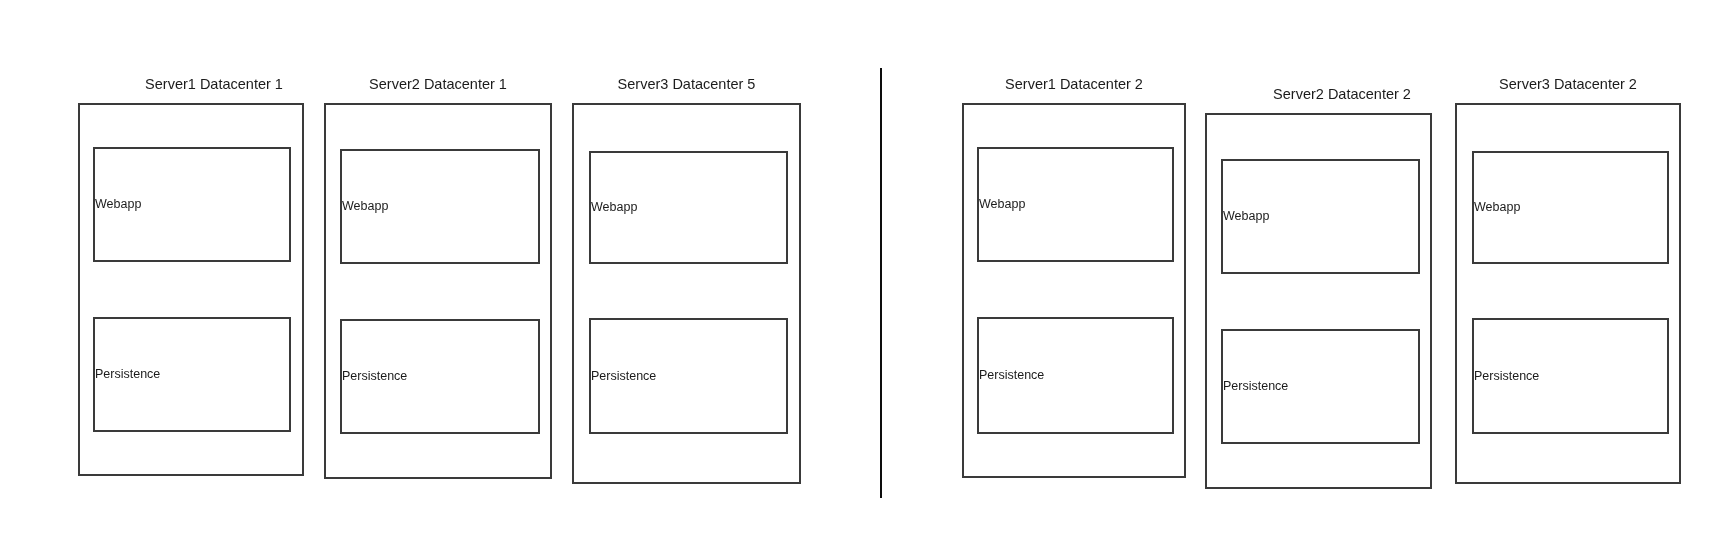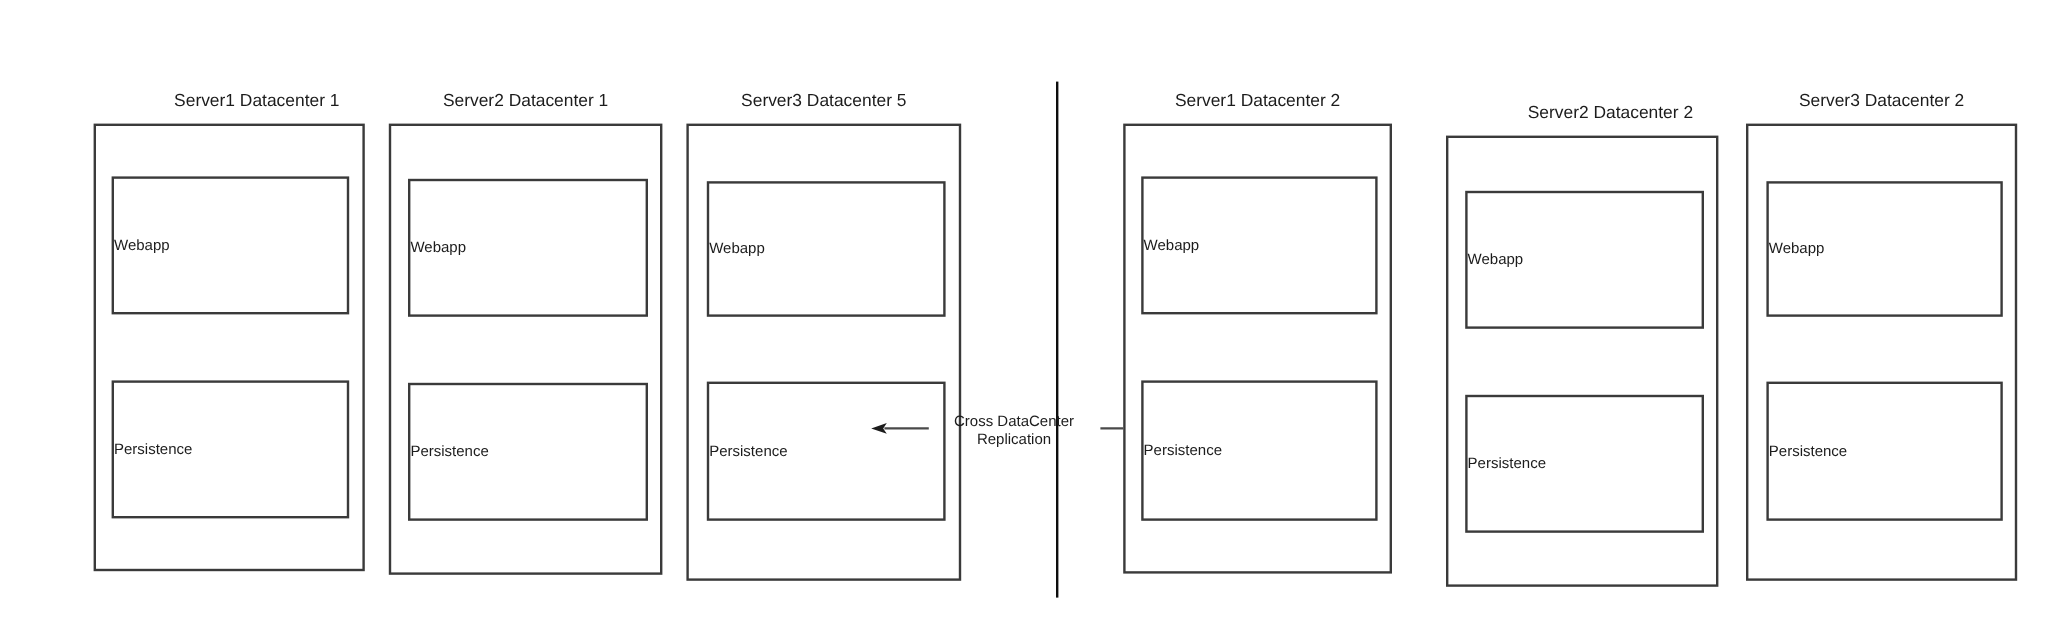--- a/index.html
+++ b/index.html
@@ -114,37 +114,22 @@
         <span class="component-label">Webapp</span>
       </div>
       <div class="component-box" style="left:15px; top:213px; width:199px; height:116px;">
         <span class="component-label">Persistence</span>
       </div>
     </div>
   </div>
 
   <div class="divider" style="left:880px; top:68px; height:430px;"></div>
 
-  <div class="replication" style="left:725px; top:338px; width:240px; height:44px;">
 
-    <svg class="arrow-svg" style="left:0px; top:13px;" width="50" height="12" viewBox="0 0 50 12">
-      <line x1="49" y1="6" x2="12" y2="6" stroke="#4a4a4a" stroke-width="2"></line>
-      <path d="M 1 6 L 14 1.5 L 11 6 L 14 10.5 Z" fill="#1c1c1c"></path>
-    </svg>
-
-    <div class="replication-label" style="left:42px; top:6px; width:156px;">Cross DataCenter</div>
-    <div class="replication-label" style="left:42px; top:21px; width:156px;">Replication</div>
-
-    <svg class="arrow-svg" style="left:192px; top:13px;" width="50" height="12" viewBox="0 0 50 12">
-      <line x1="0" y1="6" x2="38" y2="6" stroke="#4a4a4a" stroke-width="2"></line>
-      <path d="M 49 6 L 36 1.5 L 39 6 L 36 10.5 Z" fill="#1c1c1c"></path>
-    </svg>
-  </div>
-
-  <div class="server-group" style="left:936px; top:76px; width:224px; height:400px;">
+  <div class="server-group" style="left:962px; top:76px; width:224px; height:400px;">
     <div class="server-title">Server1 Datacenter 2</div>
     <div class="server-box" style="width:224px; height:375px;">
       <div class="component-box" style="left:13px; top:42px; width:197px; height:115px;">
         <span class="component-label">Webapp</span>
       </div>
       <div class="component-box" style="left:13px; top:212px; width:197px; height:117px;">
         <span class="component-label">Persistence</span>
       </div>
     </div>
   </div>

